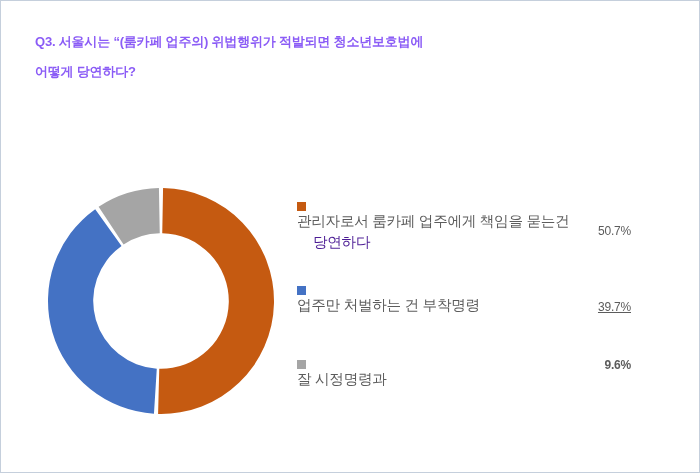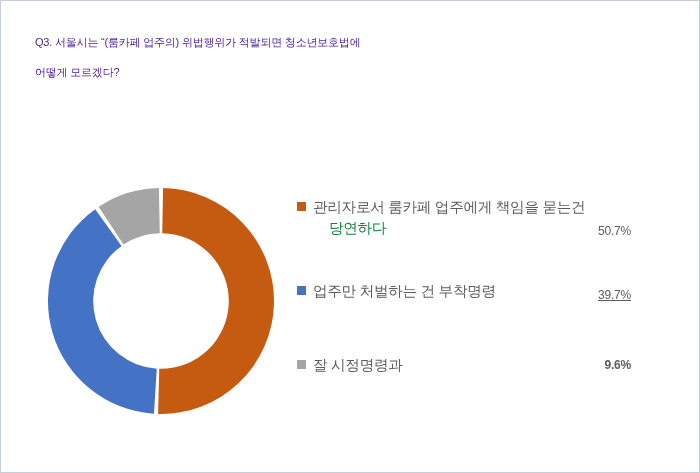--- a/index.html
+++ b/index.html
@@ -22,23 +22,23 @@
   }
 
   
   .question-block {
     position: absolute;
     left: 34px;
     top: 26px;
     width: 634px;
   }
   .question-line {
-    font-size: 11px;
-    font-weight: normal;
-    color: #4c1d95;
+    font-size: 13px;
+    font-weight: bold;
+    color: #8b5cf6;
     line-height: 30px;
     letter-spacing: -0.2px;
     white-space: pre;
   }
 
   
   .chart-area {
     position: absolute;
     left: 38px;
     top: 168px;
@@ -56,20 +56,21 @@
     top: 196px;
     width: 372px;
   }
   .legend-item {
     position: relative;
     margin-bottom: 0;
   }
   .legend-row {
     display: flex;
     align-items: flex-start;
+    flex-direction: column;
   }
   .legend-marker {
     width: 9px;
     height: 9px;
     flex: 0 0 9px;
     margin-top: 5px;
     margin-right: 7px;
   }
   .legend-text-wrap {
     flex: 1 1 auto;
@@ -90,40 +91,40 @@
     position: absolute;
     right: 38px;
   }
 
   
   .item-0 { position: absolute; top: 0px;  left: 0; right: 0; }
   .item-0 .legend-line2 {
     display: block;
     margin-left: 16px;
     font-size: 14.6px;
-    color: #15803d;
+    color: #4c1d95;
     line-height: 21px;
     letter-spacing: -0.3px;
   }
   .item-0 .legend-value { top: 24px; }
 
   .item-1 { position: absolute; top: 84px; left: 0; right: 0; }
-  .item-1 .legend-value { top: 4px; text-decoration: underline; }
+  .item-1 .legend-value { top: 16px; text-decoration: underline; }
 
   .item-2 { position: absolute; top: 158px; left: 0; right: 0; }
   .item-2 .legend-value { top: 0px; font-weight: bold; }
 </style>
 </head>
 <body>
 
 <div id="page">
 
   <div class="question-block">
     <div class="question-line">Q3. 서울시는 “(룸카페 업주의) 위법행위가 적발되면 청소년보호법에</div>
-    <div class="question-line">어떻게 모르겠다?</div>
+    <div class="question-line">어떻게 당연하다?</div>
   </div>
 
   <div class="chart-area">
     <svg class="donut-svg" width="250" height="270" viewBox="0 0 250 270">
       <g id="donut-slices" transform="translate(122,132)">
           <path d="M 2.0707172477596196 -112.98102553119188 A 113 113 0 1 1 -2.898848369311225 112.96281104032309 L -1.7393090215867346 67.77768662419385 A 67.8 67.8 0 1 0 1.2424303486557715 -67.78861531871513 Z" fill="#C55A11"></path>
           <path d="M -7.0362778271470905 112.78071995841842 A 113 113 0 0 1 -65.7959307783439 -91.8689038413509 L -39.47755846700633 -55.12134230481054 A 67.8 67.8 0 0 0 -4.221766696288254 67.66843197505105 Z" fill="#4472C4"></path>
           <path d="M -62.385324470340926 -94.21821103550143 A 113 113 0 0 1 -2.070717247759608 -112.98102553119188 L -1.2424303486557648 -67.78861531871513 A 67.8 67.8 0 0 0 -37.431194682204556 -56.53092662130085 Z" fill="#A5A5A5"></path>
         </g>
     </svg>

